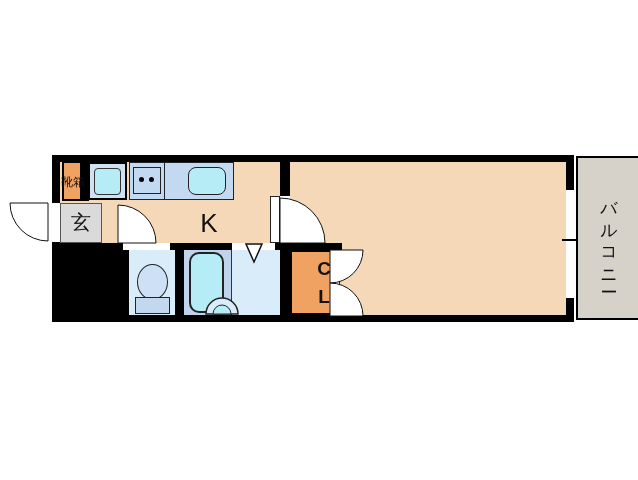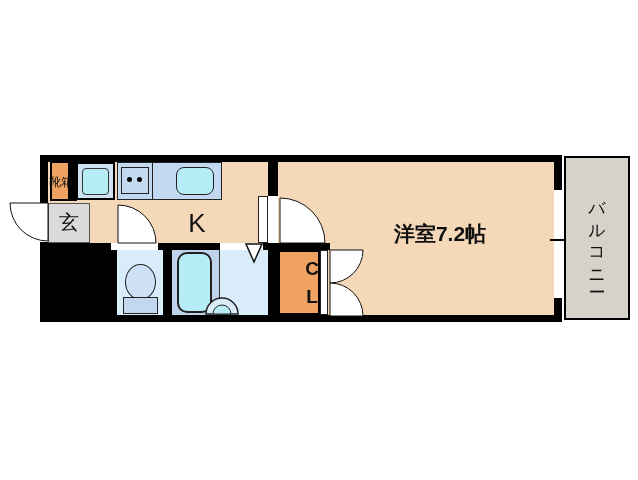--- a/index.html
+++ b/index.html
@@ -1,18 +1,18 @@
 <!DOCTYPE html>
 <html style="--wall: #000000; --floor-peach: #f4d8b8; --accent-orange: #f0a263; --entrance-gray: #dadada; --balcony-gray: #d6d2c9; --wet-room-blue: #d9ecfa; --bath-blue: #bfd4ec; --fixture-cyan: #b5ecf6; --counter-blue: #c3d9f2;"><head>
 <meta charset="utf-8">
 <style>
   html,body{margin:0;padding:0;background:#fff;}
   .stage{position:relative;width:638px;height:480px;background:#ffffff;overflow:hidden;
          font-family:"Liberation Sans",sans-serif;}
-  .abs{position:absolute;box-sizing:border-box;}
+  .abs{position:absolute;box-sizing:border-box;margin-left:12px;}
   
   .walls{left:40px;top:155px;width:522px;height:167px;background:var(--wall,#000);}
   
   .kitchen-floor{left:48px;top:162px;width:220px;height:81px;background:var(--floor-peach,#f4d8b8);}
   .room-floor{left:278px;top:162px;width:276px;height:153px;background:var(--floor-peach,#f4d8b8);}
   .divider-shoe{left:70px;top:161px;width:7px;height:40px;background:var(--wall,#000);}
   .wall-over-cl{left:270px;top:243px;width:60px;height:7px;background:var(--wall,#000);}
   
   .shoe-box{left:50px;top:161px;width:20px;height:40px;background:var(--accent-orange,#f0a263);border:2px solid #000;}
   .genkan{left:48px;top:203px;width:42px;height:40px;background:var(--entrance-gray,#dadada);border:1px solid #555;}
@@ -111,16 +111,15 @@
     <path d="M 330 250 L 330 283 A 33 33 0 0 0 363 250 Z" fill="#ffffff" stroke="#111" stroke-width="1"></path>
     <path d="M 330 316 L 330 283 A 33 33 0 0 1 363 316 Z" fill="#ffffff" stroke="#111" stroke-width="1"></path>
     <path d="M 246 244 L 262 244 L 254 262 Z" fill="#ffffff" stroke="#111" stroke-width="1.5"></path>
     <path d="M 206 314 A 16 16 0 0 1 238 314 Z" fill="#d9ecfa" stroke="#222" stroke-width="1.5"></path>
     <path d="M 213 314 A 9 9 0 0 1 231 314 Z" fill="#b5ecf6" stroke="#222" stroke-width="1"></path>
   </svg>
 
   <div class="abs lbl lbl-shoe">靴箱</div>
   <div class="abs lbl lbl-genkan">玄</div>
   <div class="abs lbl lbl-k">K</div>
-  <div class="abs lbl lbl-room">洋室7.2帖</div>
   <div class="abs lbl lbl-cl">CL</div>
 
 </div>
 
 </body></html>

